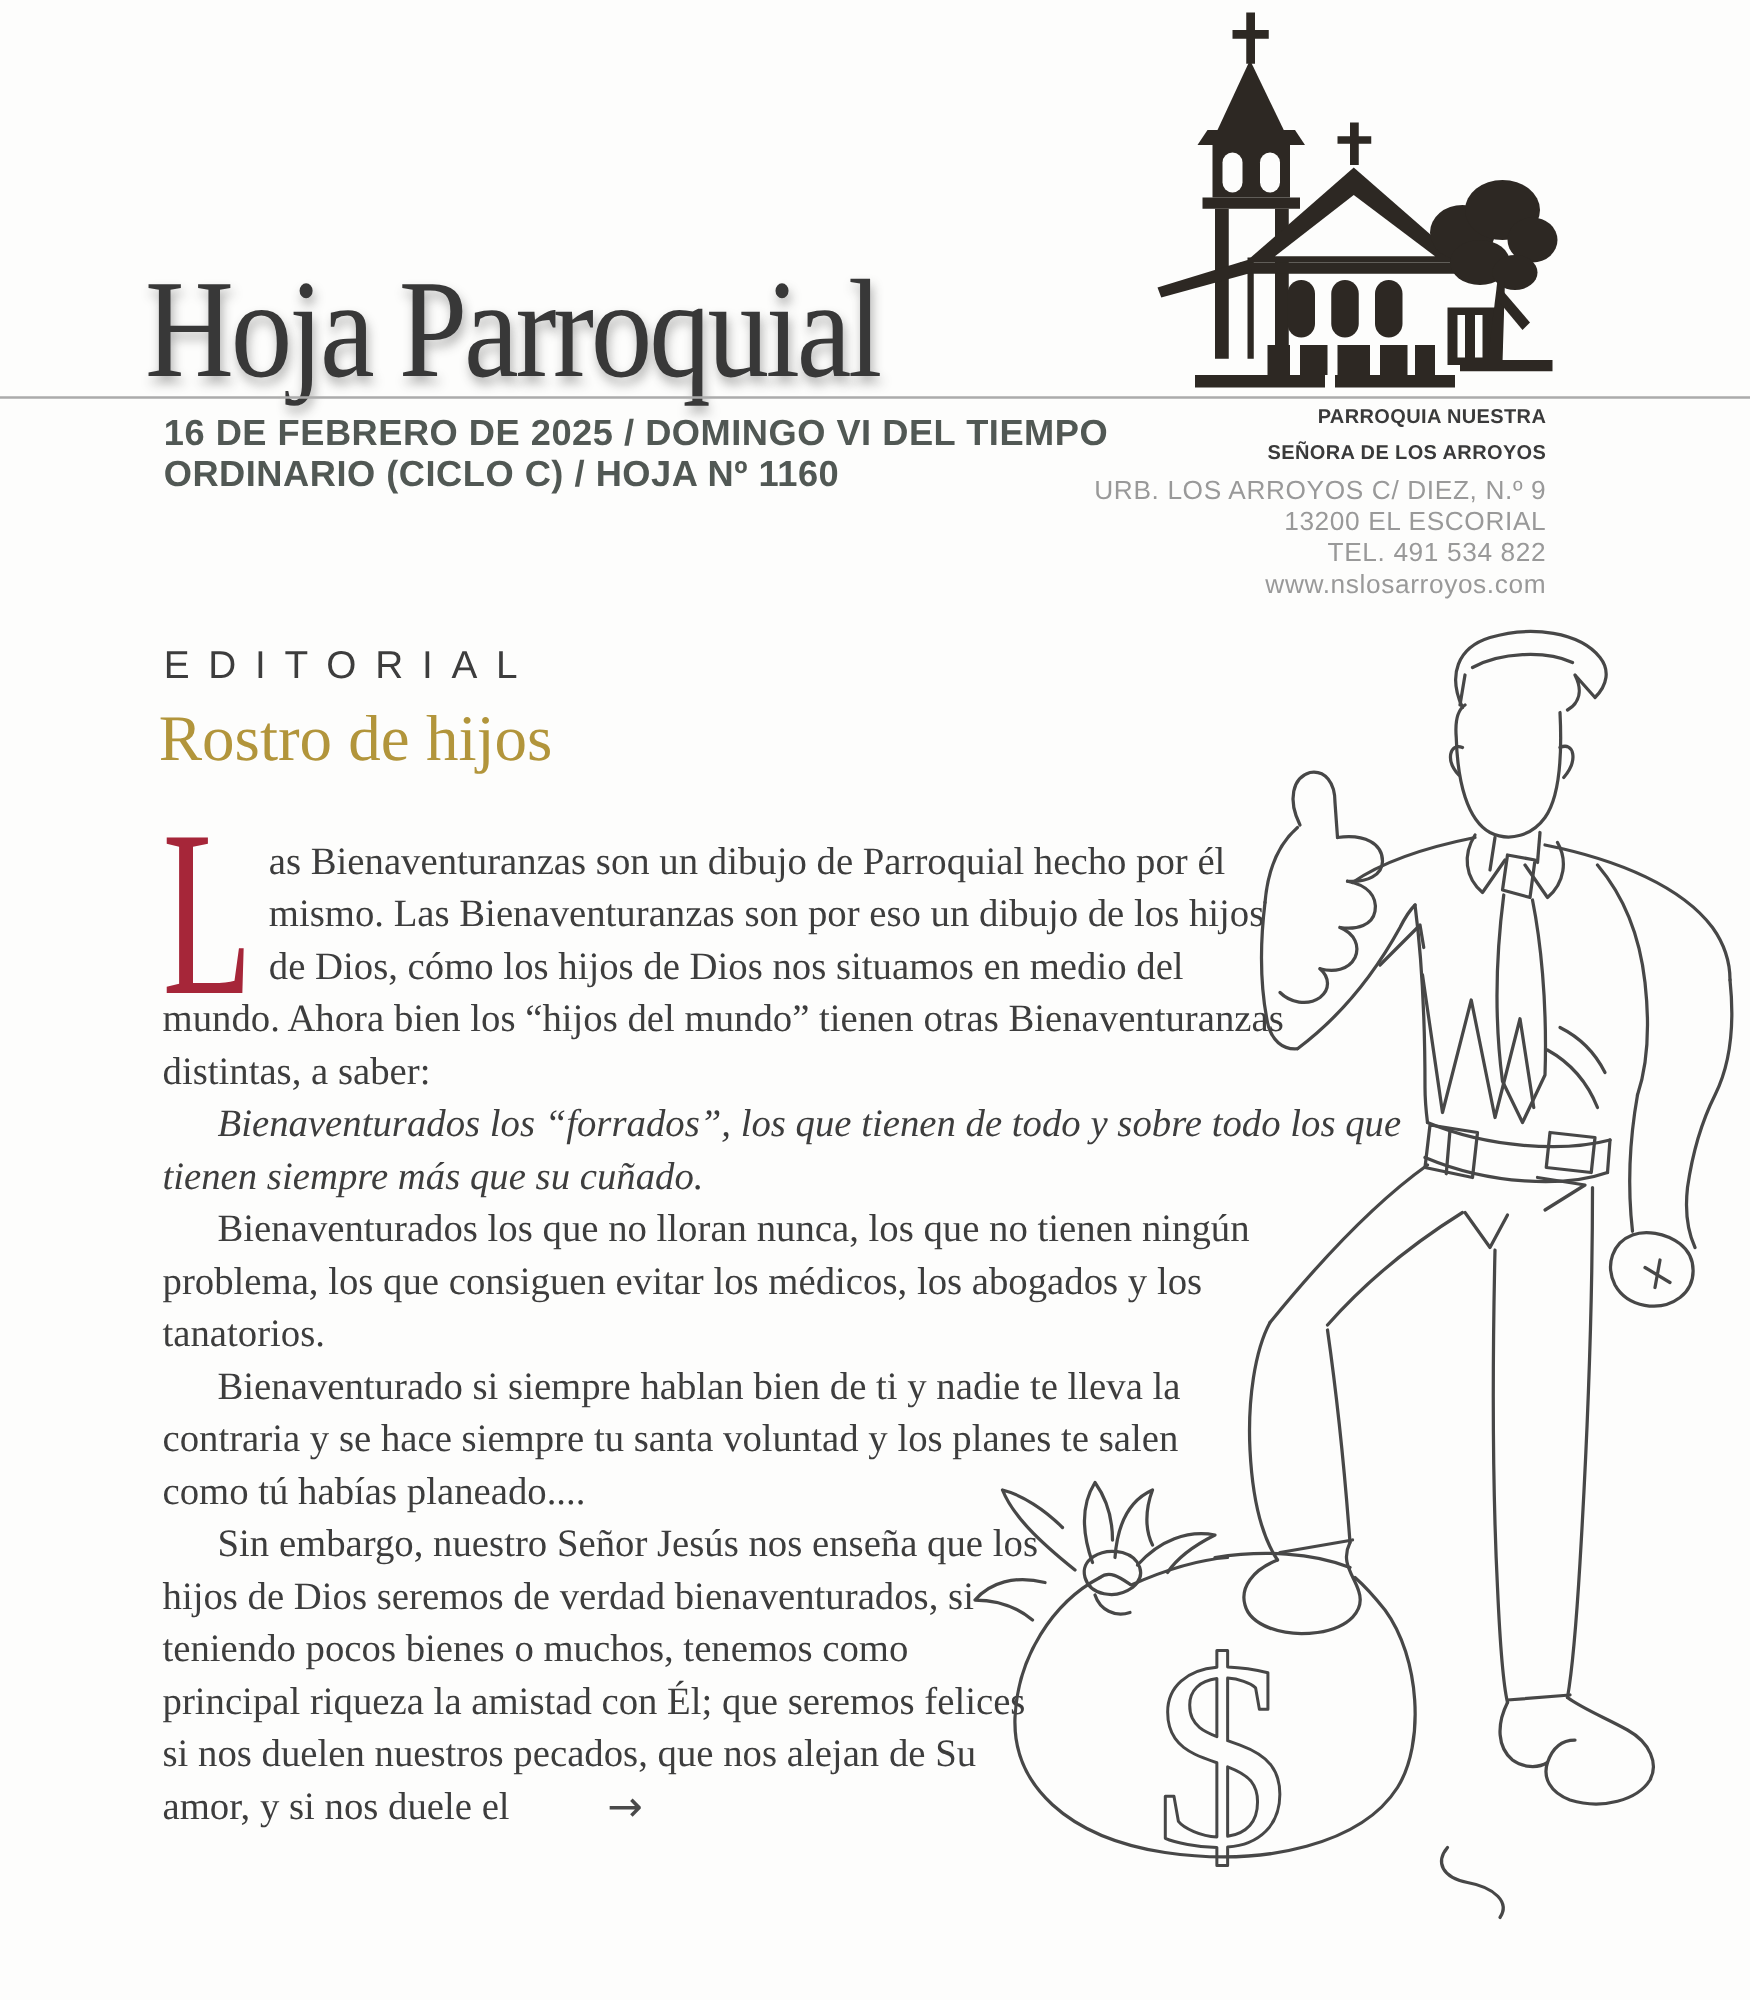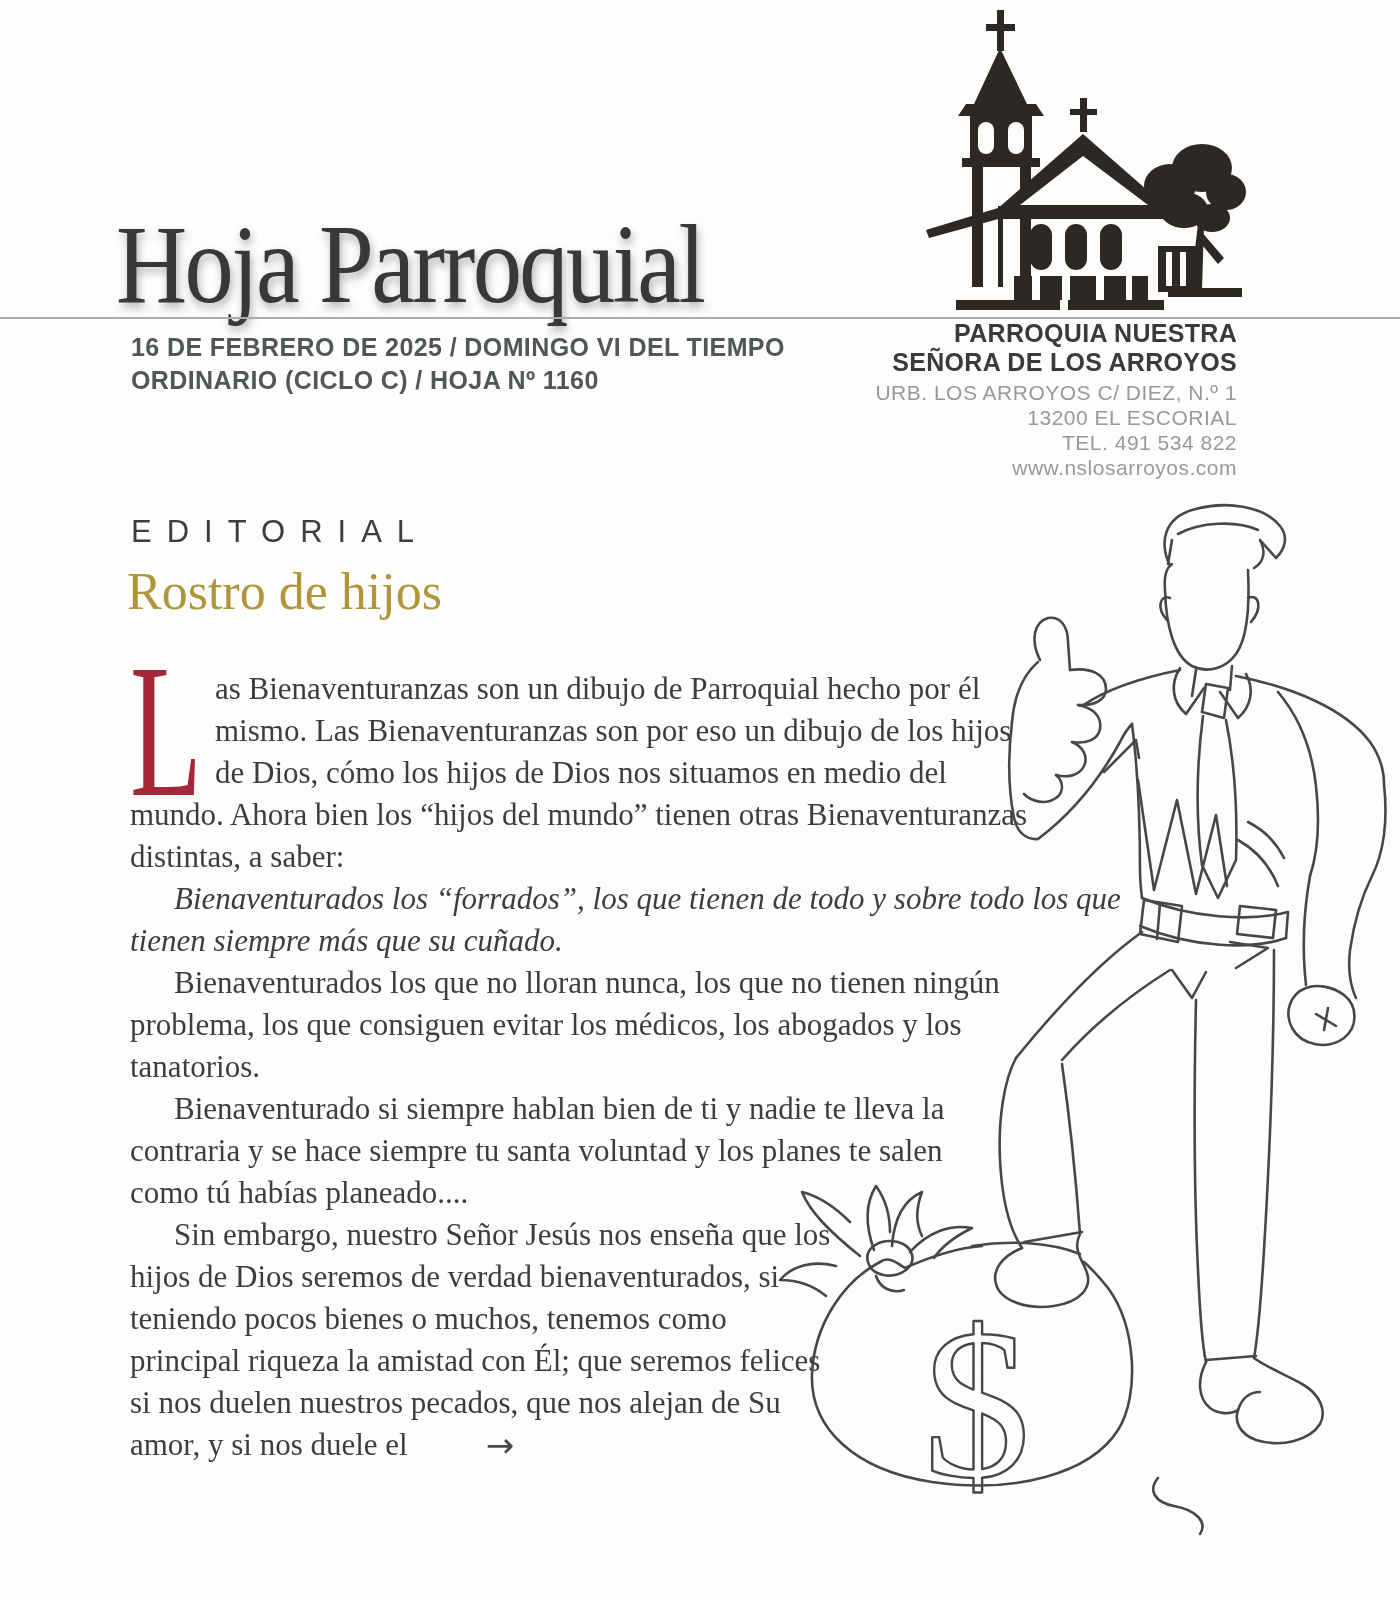--- a/index.html
+++ b/index.html
@@ -26,33 +26,33 @@
     white-space:nowrap;
   }
   .masthead-rule {
     position:absolute; left:0; top:317px;
     width:1400px; height:2px; background:#ababab;
   }
   .issue-info {
     position:absolute; left:131px; top:331px;
     font-family:"Liberation Sans", sans-serif;
     font-weight:bold;
-    font-size:25px; line-height:33px;
+    font-size:29px; line-height:33px;
     letter-spacing:.4px;
     color:#515854;
   }
   .parish-block {
     position:absolute; right:163px; top:319px;
     width:460px;
     text-align:right;
   }
   .parish-name {
     font-family:"Liberation Sans", sans-serif;
     font-weight:bold;
-    font-size:25px; line-height:29px;
+    font-size:16px; line-height:29px;
     color:#3a3a3a;
     letter-spacing:.3px;
   }
   .parish-address {
     margin-top:3px;
     font-family:"Liberation Sans", sans-serif;
     font-size:21px; line-height:25px;
     color:#999999;
     letter-spacing:.5px;
   }
@@ -119,21 +119,21 @@
     <div>16 DE FEBRERO DE 2025 / DOMINGO VI DEL TIEMPO</div>
     <div>ORDINARIO (CICLO C) / HOJA Nº 1160</div>
   </div>
 
   <div class="parish-block">
     <div class="parish-name">
       <div>PARROQUIA NUESTRA</div>
       <div>SEÑORA DE LOS ARROYOS</div>
     </div>
     <div class="parish-address">
-      <div>URB. LOS ARROYOS C/ DIEZ, N.º 1</div>
+      <div>URB. LOS ARROYOS C/ DIEZ, N.º 9</div>
       <div>13200 EL ESCORIAL</div>
       <div>TEL. 491 534 822</div>
       <div>www.nslosarroyos.com</div>
     </div>
   </div>
 
   <svg class="church-illo" width="336" height="306" viewBox="0 0 336 306" aria-hidden="true">
     <g fill="#2d2823" stroke="none">
 
       <path d="M85 4 h7 v14 h11 v7 h-11 v20 h-7 v-20 h-11 v-7 h11 z"></path>

